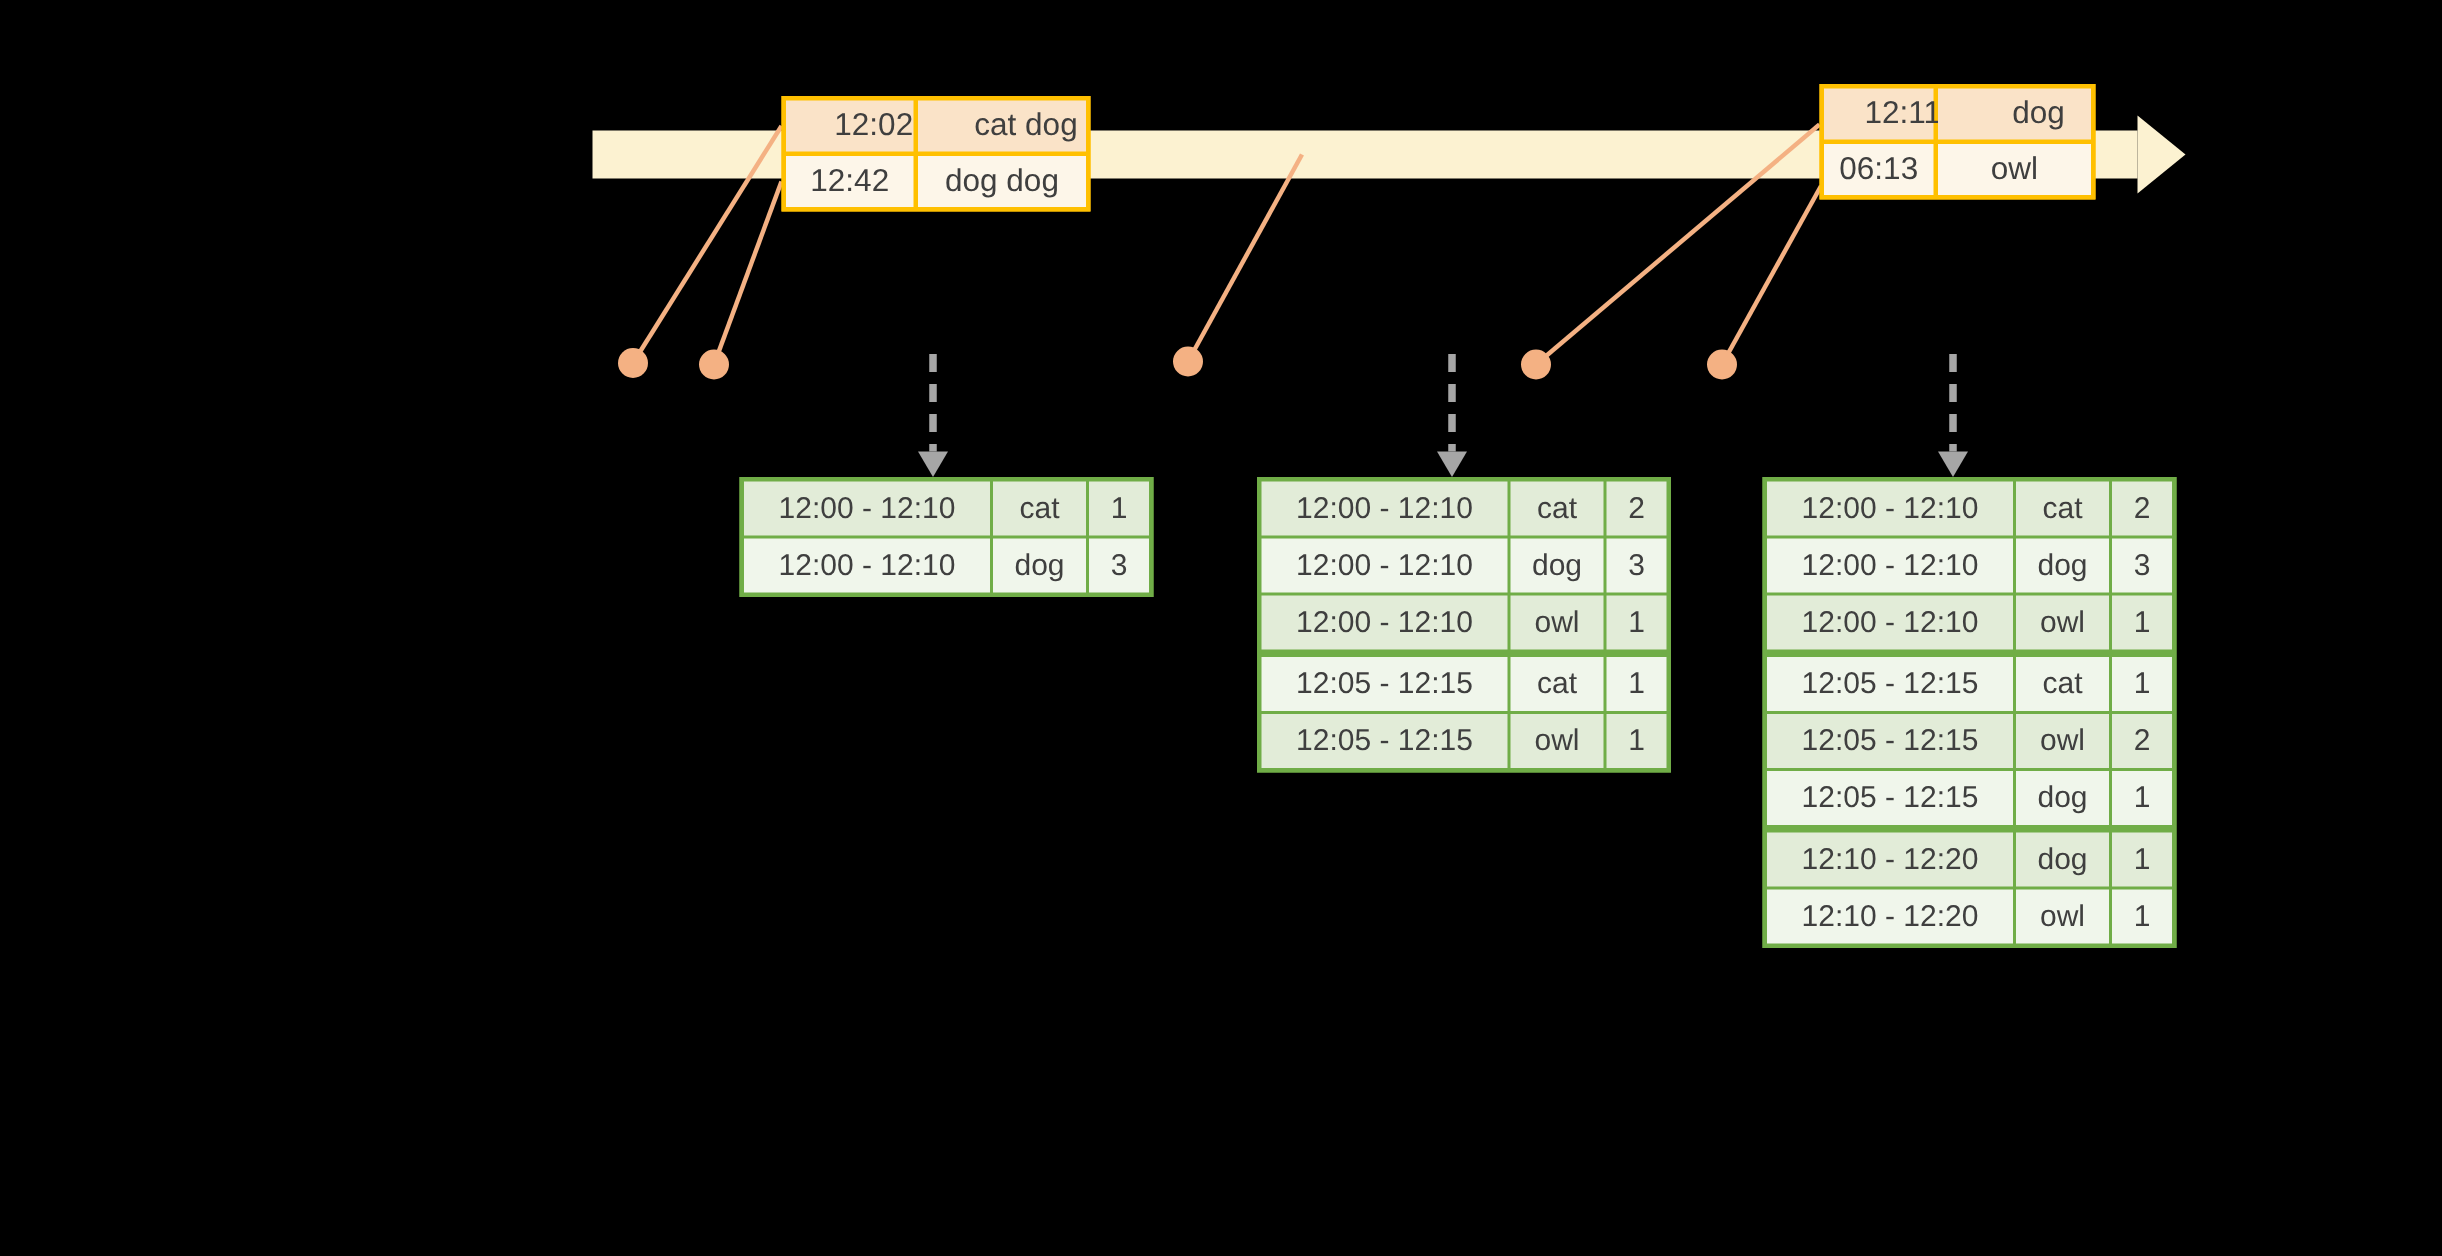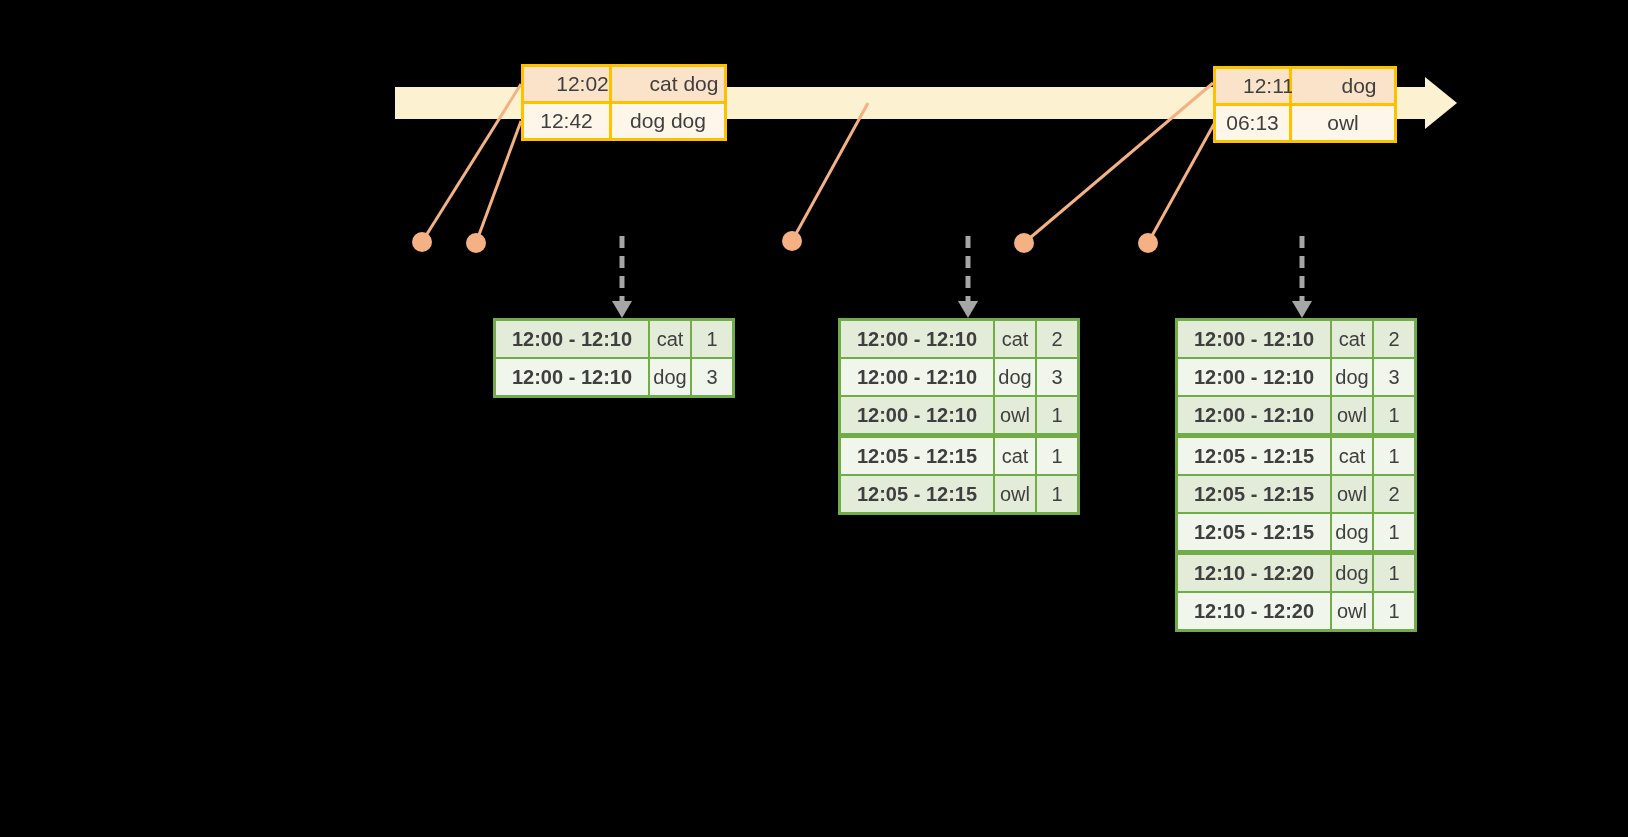--- a/index.html
+++ b/index.html
@@ -10,41 +10,41 @@
   .layer{position:absolute;left:0;top:0;width:1628px;height:837px;z-index:1;}
 
   
   .event-table{
     position:absolute;display:grid;gap:3px;
     border:3px solid #FFC000;background:#FFC000;z-index:2;
     font-size:21px;
   }
   .et1{left:521px;top:64px;grid-template-columns:85px 112px;grid-auto-rows:34px;}
   .et2{left:868px;top:83px;grid-template-columns:83px 116px;grid-auto-rows:34px;}
-  .et3{left:1213px;top:66px;grid-template-columns:73px 102px;grid-auto-rows:34px;}
+  .et3{left:1213px;top:56px;grid-template-columns:73px 102px;grid-auto-rows:34px;}
   .ecell{display:flex;align-items:center;justify-content:center;}
   .peach{background:#FAE3C8;padding-left:32px;}
   .cream{background:#FDF6E9;}
 
   
   .g-table{
     position:absolute;display:flex;flex-direction:column;gap:2px;
     border:3px solid #70AD47;background:#70AD47;z-index:2;
     font-size:20px;
   }
   .gt1{left:493px;top:318px;}
   .gt2{left:838px;top:318px;}
   .gt3{left:1175px;top:318px;}
   .g-row{display:flex;gap:2px;height:36px;}
   .g-row.sep{margin-top:3px;}
   .g-row.dark > div{background:#E2ECD8;}
   .g-row.light > div{background:#F0F6EB;}
   .g-cell{display:flex;align-items:center;justify-content:center;}
-  .g-time{width:152px;font-weight:bold;}
-  .g-word{width:40px;}
+  .g-time{width:164px;}
+  .g-word{width:62px;}
   .g-count{width:40px;}
 </style>
 </head>
 <body>
 
 <div class="canvas">
 
   <svg class="layer" width="1628" height="837" viewBox="0 0 1628 837">
 
     <rect x="395" y="87" width="1030" height="32" fill="#FCF2D1"></rect>

